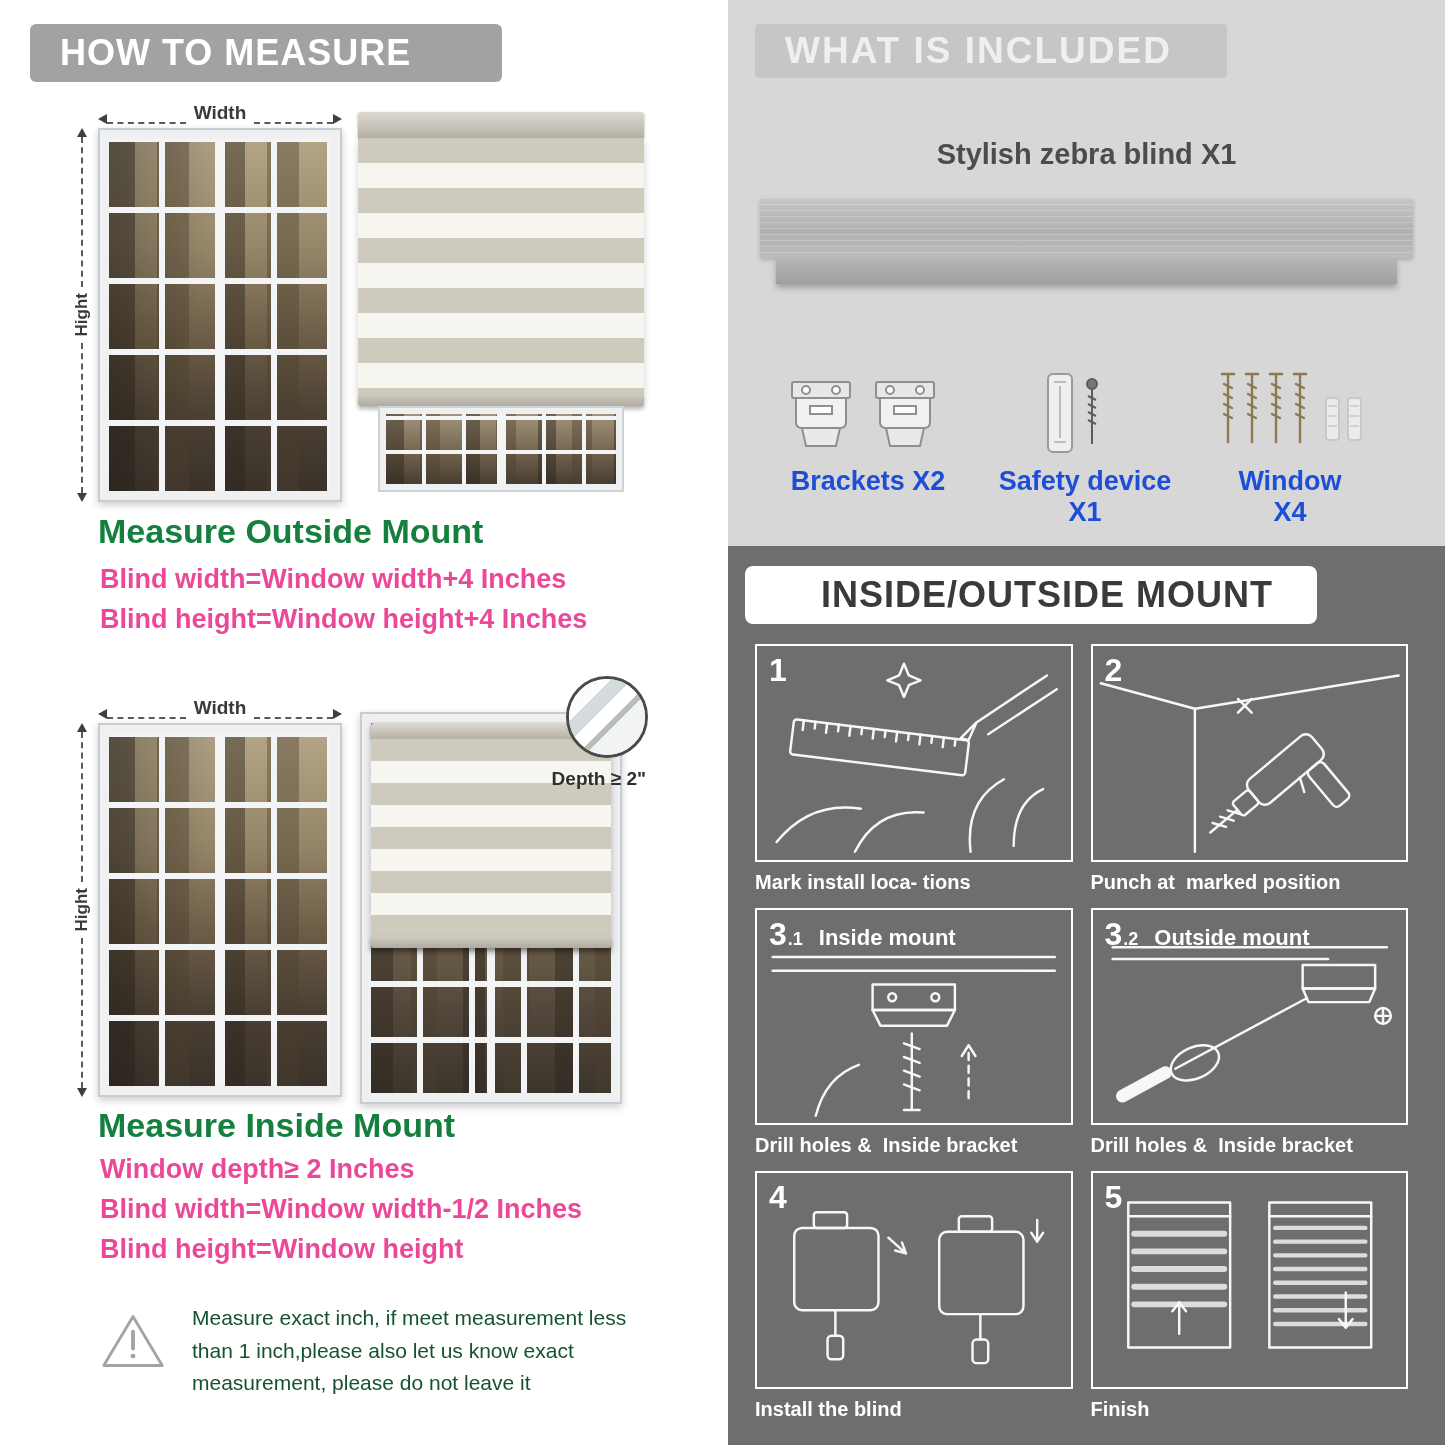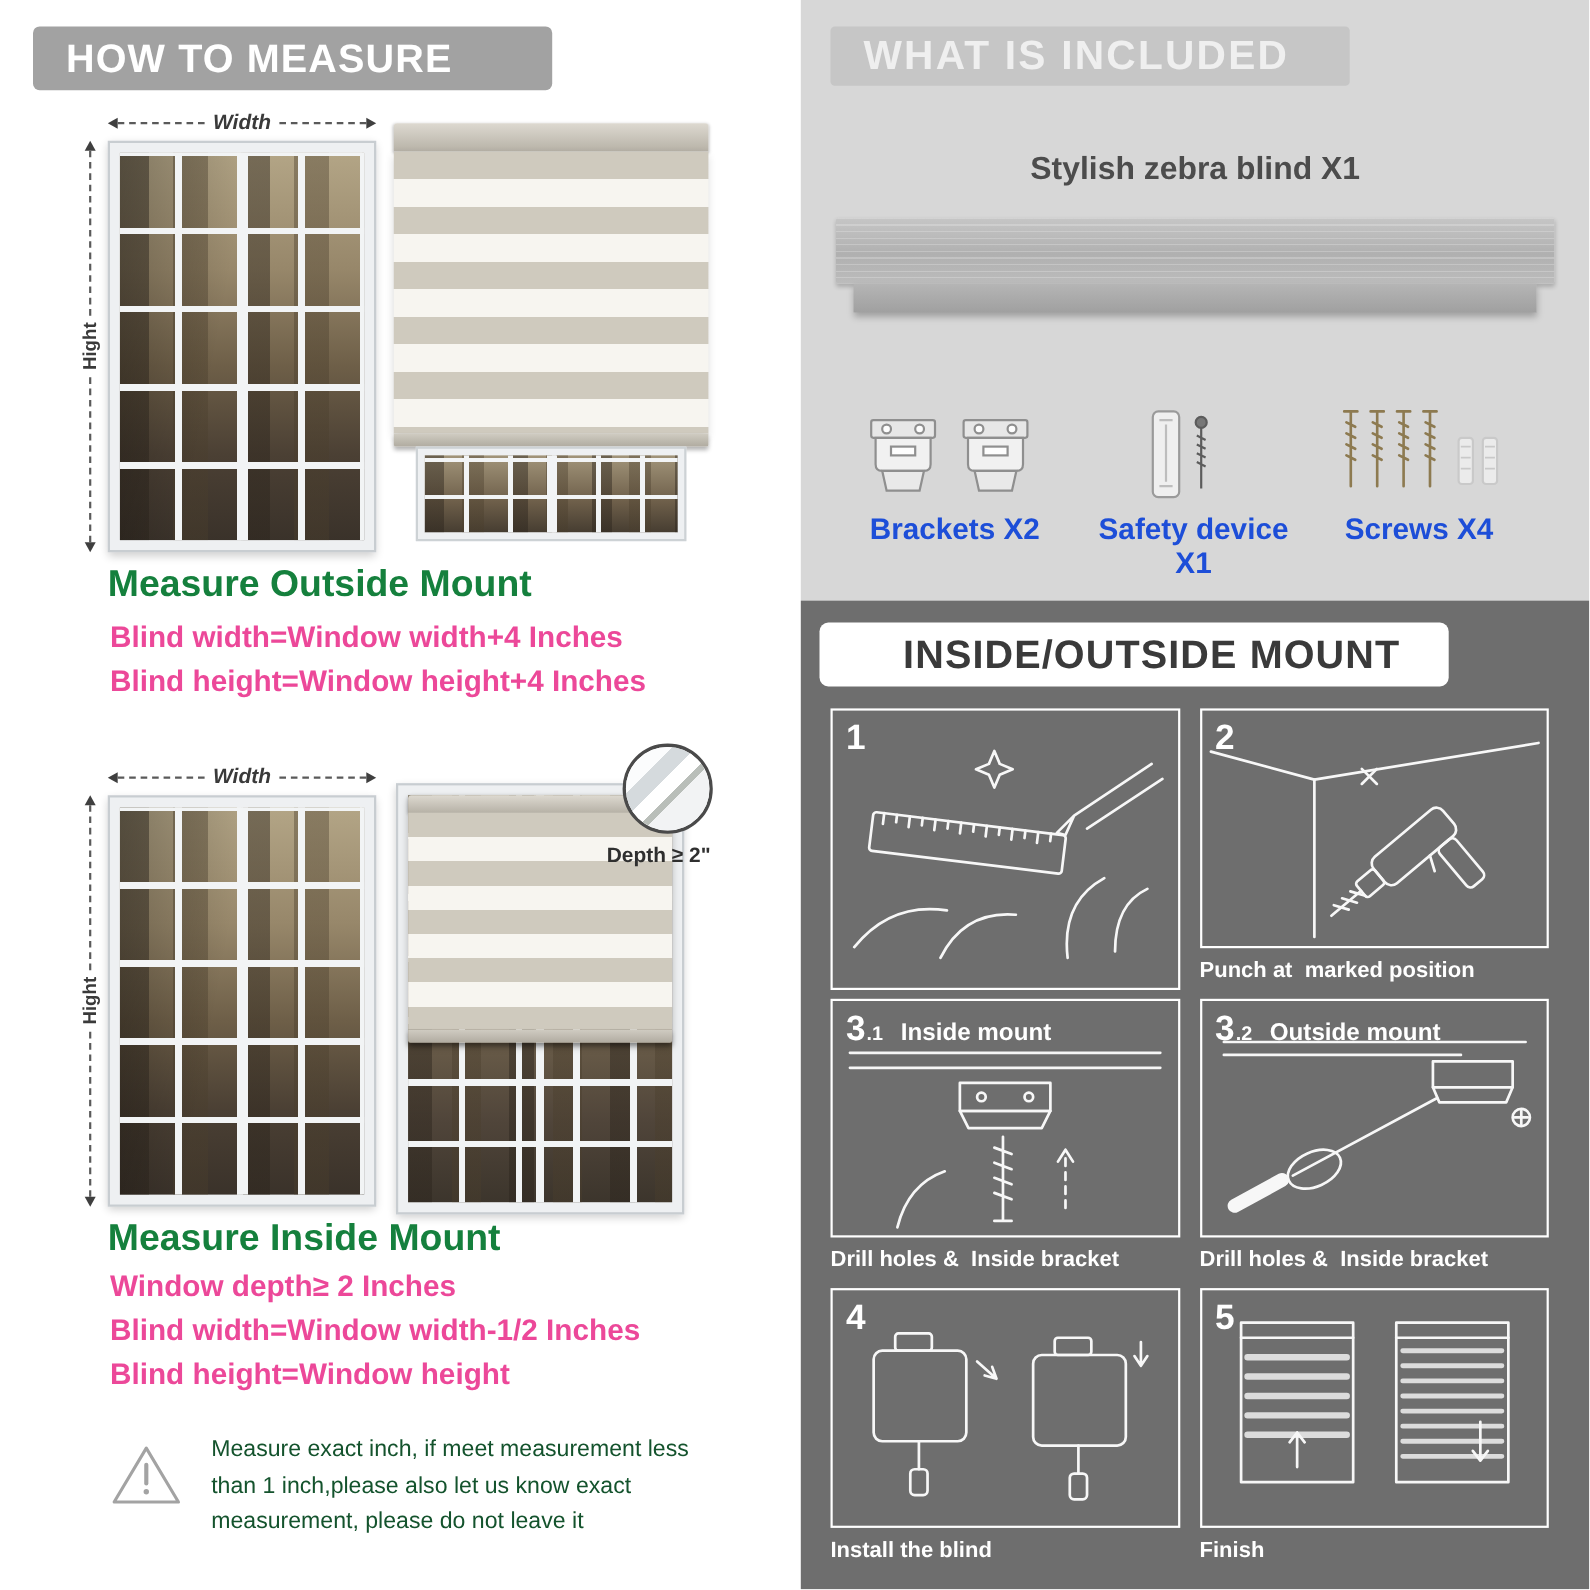--- a/index.html
+++ b/index.html
@@ -9,21 +9,21 @@
   
   .left{position:absolute;left:0;top:0;width:700px;height:1445px;background:#fff;}
   .gray-band{position:absolute;left:30px;top:24px;width:472px;height:58px;background:#a2a2a2;
              border-radius:6px;color:#fff;font-size:36px;font-weight:700;line-height:58px;
              padding-left:30px;letter-spacing:1px;box-sizing:border-box;}
 
   .fig{position:absolute;box-sizing:border-box;}
   #fig1{left:70px;top:100px;width:272px;height:402px;}
   #fig3{left:70px;top:695px;width:272px;height:402px;}
 
-  .harrow{position:absolute;left:28px;top:0;right:0;height:24px;display:flex;align-items:center;font-style:italic;}
+  .harrow{position:absolute;left:28px;top:0;right:0;height:24px;display:flex;align-items:flex-end;}
   .varrow{position:absolute;left:0;top:28px;bottom:0;width:24px;display:flex;flex-direction:column;align-items:center;}
   .ah{width:0;height:0;border-top:5px solid transparent;border-bottom:5px solid transparent;}
   .ah.l{border-right:9px solid #3f3f3f;}
   .ah.r{border-left:9px solid #3f3f3f;}
   .vh{width:0;height:0;border-left:5px solid transparent;border-right:5px solid transparent;}
   .vh.t{border-bottom:9px solid #3f3f3f;}
   .vh.b{border-top:9px solid #3f3f3f;}
   .dash{flex:1;height:0;border-top:2px dashed #5a5a5a;}
   .vdash{flex:1;width:0;border-left:2px dashed #5a5a5a;}
   .alabel{padding:0 8px;font-size:19px;font-weight:700;color:#3a3a3a;white-space:nowrap;}
@@ -270,21 +270,21 @@
           <g stroke="#c9c9c9" stroke-width="2" fill="rgba(255,255,255,.5)">
             <rect x="112" y="34" width="13" height="42" rx="3"></rect>
             <rect x="134" y="34" width="13" height="42" rx="3"></rect>
             <path d="M114 42 h9 M114 52 h9 M114 62 h9 M136 42 h9 M136 52 h9 M136 62 h9" stroke-width="1.5" fill="none"></path>
           </g>
         </svg>
       </div>
 
       <span class="ilabel" id="l1">Brackets X2</span>
       <span class="ilabel" id="l2">Safety device X1</span>
-      <span class="ilabel" id="l3">Screws X4</span>
+      <span class="ilabel" id="l3">Window X4</span>
     </div>
 
     <div class="mount">
       <div class="white-band">INSIDE/OUTSIDE MOUNT</div>
 
       <div class="steps">
 
         <div class="cell">
           <div class="panel">
             <div class="stephead">
@@ -297,20 +297,21 @@
                 <path d="M150 14 l5 12 12 5 -12 5 -5 12 -5 -12 -12 -5 12 -5 z"></path>
                 <g transform="rotate(7 130 100)">
                   <rect x="35" y="82" width="180" height="36" rx="3"></rect>
                   <path d="M45 82 v10 M57 82 v7 M69 82 v10 M81 82 v7 M93 82 v10 M105 82 v7 M117 82 v10 M129 82 v7 M141 82 v10 M153 82 v7 M165 82 v10 M177 82 v7 M189 82 v10 M201 82 v7"></path>
                 </g>
                 <path d="M296 26 L224 74 M306 40 L236 86 M224 74 l-16 16 8 2 z"></path>
                 <path d="M20 196 q34 -42 86 -34 M100 206 q22 -44 70 -40 M218 206 q-6 -52 34 -74 M262 200 q0 -44 30 -58"></path>
               </g>
             </svg>
           </div>
+          <p class="caption">Mark install loca- tions</p>
         </div>
 
         <div class="cell">
           <div class="panel">
             <div class="stephead">
               <span class="num">2</span>
               <span class="sub"></span>
               <span class="slabel"></span>
             </div>
             <svg class="art" viewBox="0 0 320 210">

